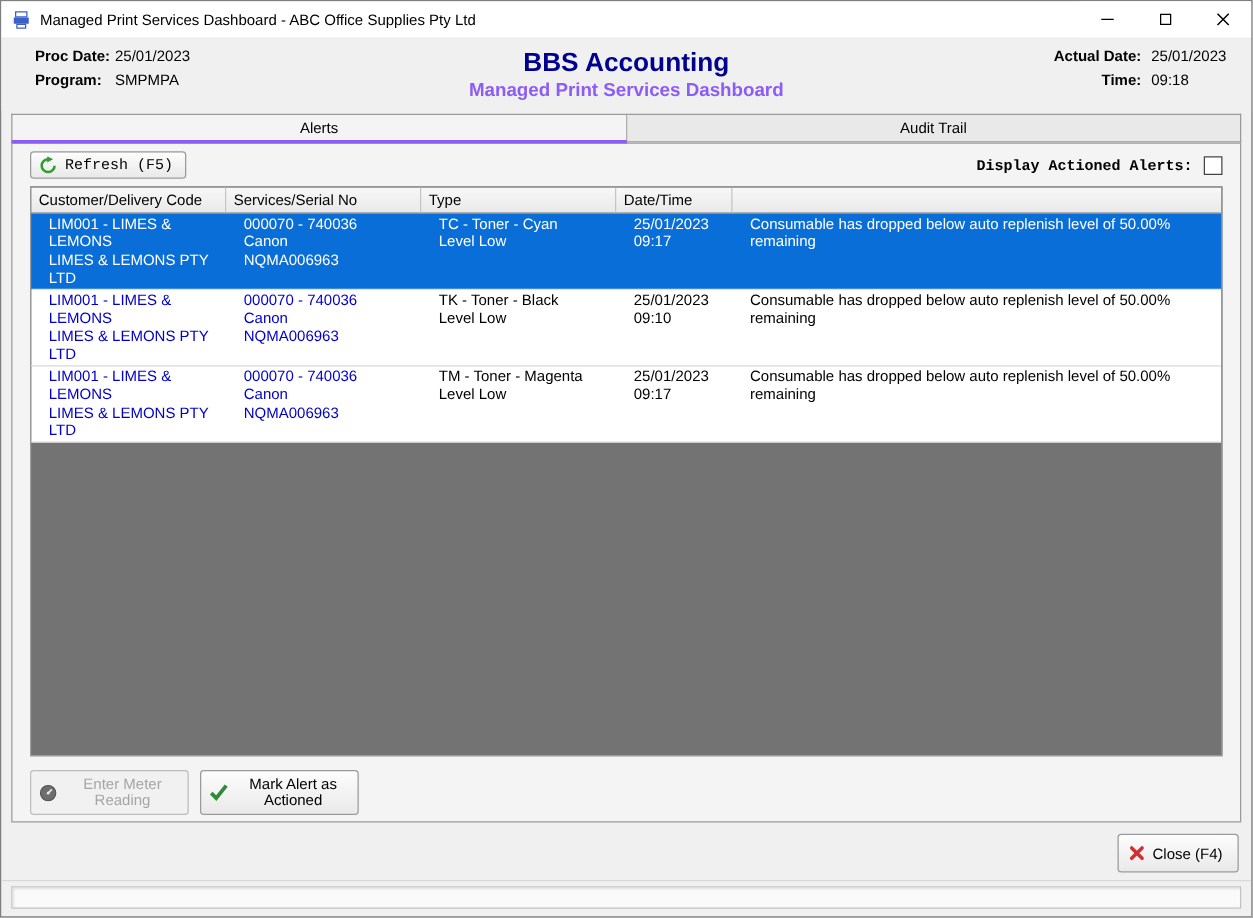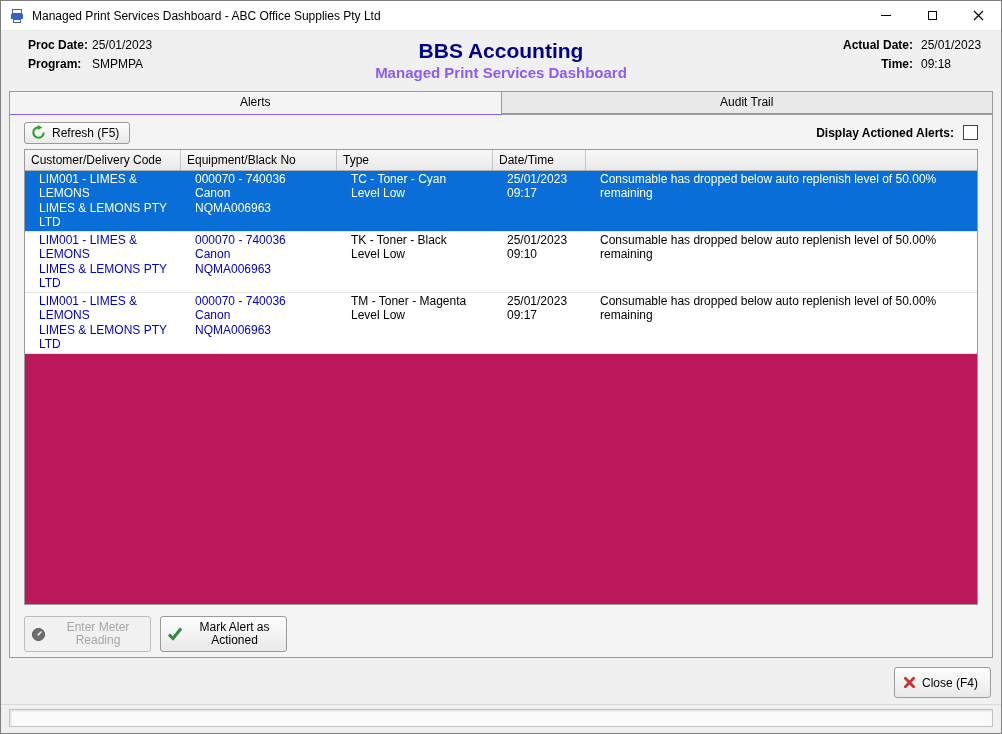--- a/index.html
+++ b/index.html
@@ -37,43 +37,43 @@
   .app-name { font-size:21px; font-weight:bold; color:#000090; line-height:24px; }
   .app-subtitle { font-size:15px; font-weight:bold; color:#8b5cf6; line-height:20px; }
 
   
   .tabs { display:flex; margin:2px 8px 0; height:23px; position:relative; z-index:2; }
   .tab {
     flex:1; text-align:center; line-height:21px; font-size:12px;
     border:1px solid #9a9a9a; background:#e9e9e9; cursor:default;
   }
   .tab + .tab { border-left:none; }
-  .tab.active { background:#f4f4f4; border-bottom:1px solid #8b5cf6; margin-bottom:-1px; }
+  .tab.active { background:#f4f4f4; border-bottom:3px solid #8b5cf6; margin-bottom:-1px; }
 
   
   .panel {
     margin:0 8px; height:544px; border:1px solid #9a9a9a; background:#f4f4f4;
     display:flex; flex-direction:column; position:relative; z-index:1;
   }
-  .toolbar { height:32px; display:flex; align-items:center; padding:6px 14px 2px; }
+  .toolbar { height:32px; display:flex; padding:6px 14px 2px;font-family:Liberation Mono, monospace; }
   .btn {
     display:inline-flex; align-items:center; gap:6px;
     border:1px solid #9a9a9a; border-radius:3px;
     background:linear-gradient(#fdfdfd,#e9e9e9); cursor:default;
     font-family:inherit; font-size:12px; color:#000;
   }
   .refresh-btn { height:22px; padding:0 10px 0 6px; }
   .display-actioned { margin-left:auto; display:flex; align-items:center; gap:9px; }
   .display-actioned .lbl { font-weight:bold; }
   .checkbox { width:15px; height:15px; border:1px solid #444; background:#fff; }
 
   
   .table {
     margin:2px 14px 6px; height:458px; border:1px solid #9a9a9a;
-    background:#be185d; display:flex; flex-direction:column; overflow:hidden;
+    background:#737373; display:flex; flex-direction:column; overflow:hidden;
   }
   .thead {
     display:flex; flex:none; height:21px;
     background:linear-gradient(#f8f8f8,#e9e9e9); border-bottom:1px solid #b0b0b0;
   }
   .th {
     padding:3px 6px 0; font-size:12px; border-right:1px solid #c5c5c5;
     white-space:nowrap; overflow:hidden;
   }
   .c1 { width:156px; flex:none; } .c2 { width:156px; flex:none; }
@@ -182,21 +182,21 @@
       </button>
       <div class="display-actioned">
         <span class="lbl">Display Actioned Alerts:</span>
         <span class="checkbox"></span>
       </div>
     </div>
 
     <div class="table">
       <div class="thead">
         <div class="th c1">Customer/Delivery Code</div>
-        <div class="th c2">Equipment/Black No</div>
+        <div class="th c2">Services/Serial No</div>
         <div class="th c3">Type</div>
         <div class="th c4">Date/Time</div>
       </div>
 
       <div class="trow selected">
         <div class="cell link c1">
           <div>LIM001 - LIMES &amp; LEMONS</div>
             <div>LIMES &amp; LEMONS PTY LTD</div>
         </div>
         <div class="cell link c2">

